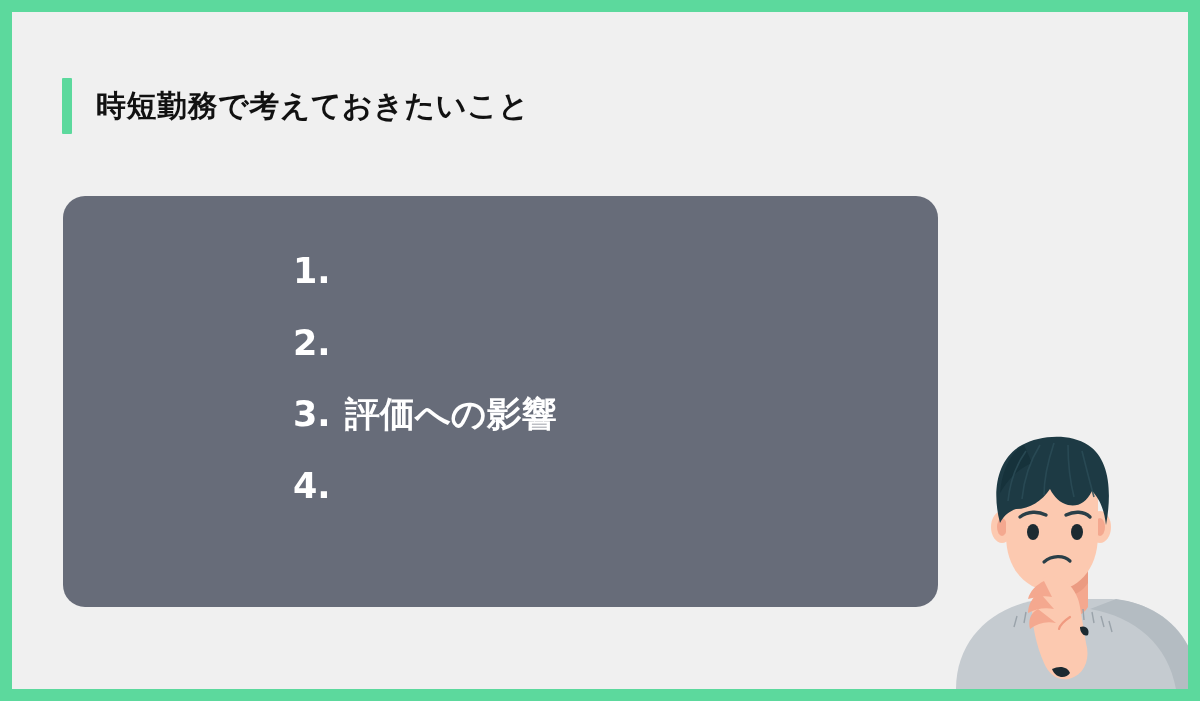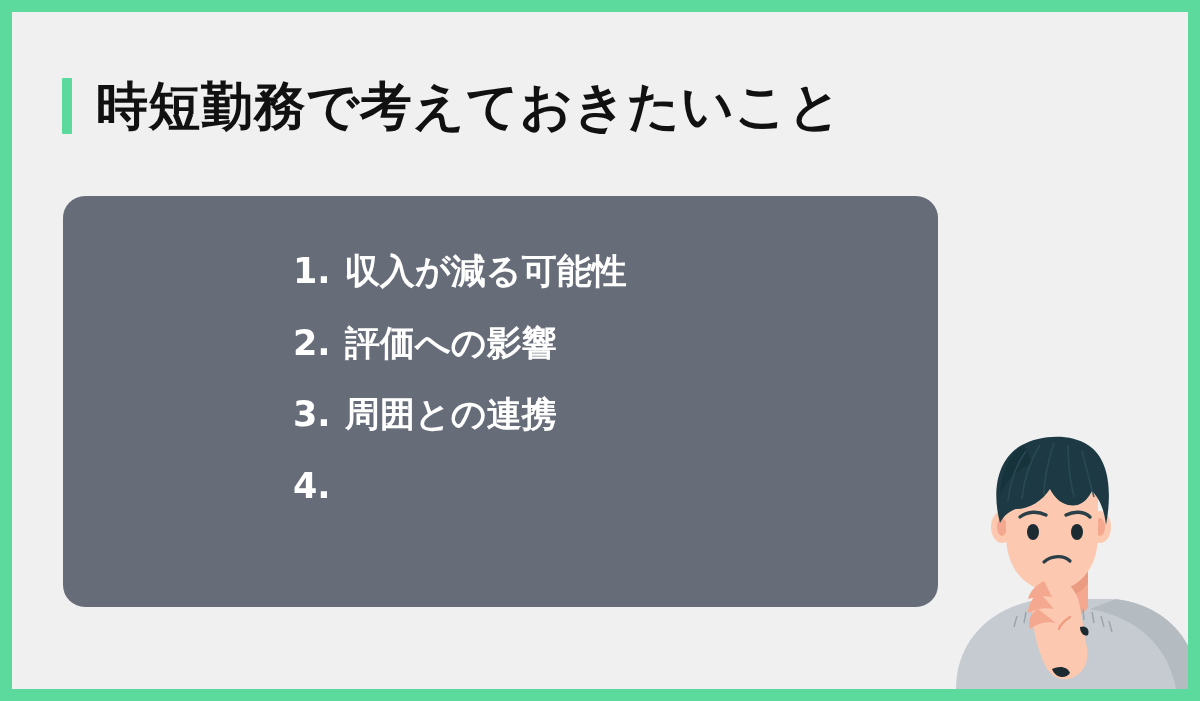--- a/index.html
+++ b/index.html
@@ -44,21 +44,21 @@
   }
   .title-accent {
     width: 10px;
     height: 56px;
     background: #5cd99d;
     border-radius: 1px;
     flex: 0 0 auto;
   }
   .title-text {
     margin-left: 24px;
-    font-size: 52px;
+    font-size: 30px;
     font-weight: 700;
     color: #111111;
     letter-spacing: 0.5px;
     line-height: 1;
     white-space: nowrap;
   }
 
   
   .panel {
     position: absolute;
@@ -116,31 +116,29 @@
     <div class="title-row">
       <div class="title-accent"></div>
       <div class="title-text">時短勤務で考えておきたいこと</div>
     </div>
 
     <div class="panel">
       <ul class="list">
 
         <li class="list-item">
           <span class="item-num">1.</span>
-          <span class="item-label">収入が減る可能性</span>
         </li>
 
         <li class="list-item">
           <span class="item-num">2.</span>
+        </li>
+
+        <li class="list-item">
+          <span class="item-num">3.</span>
           <span class="item-label">評価への影響</span>
-        </li>
-
-        <li class="list-item">
-          <span class="item-num">3.</span>
-          <span class="item-label">周囲との連携</span>
         </li>
 
         <li class="list-item">
           <span class="item-num">4.</span>
         </li>
 
       </ul>
     </div>
 
     <div class="person">

